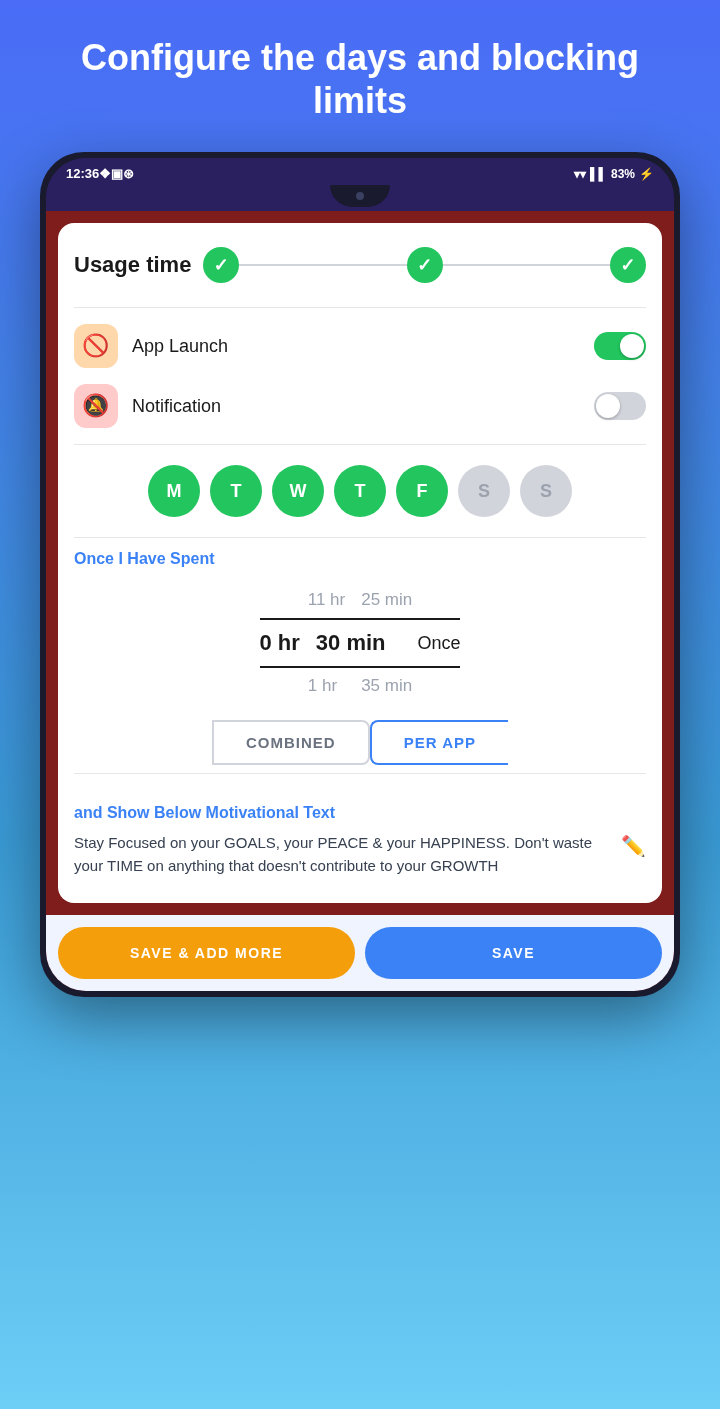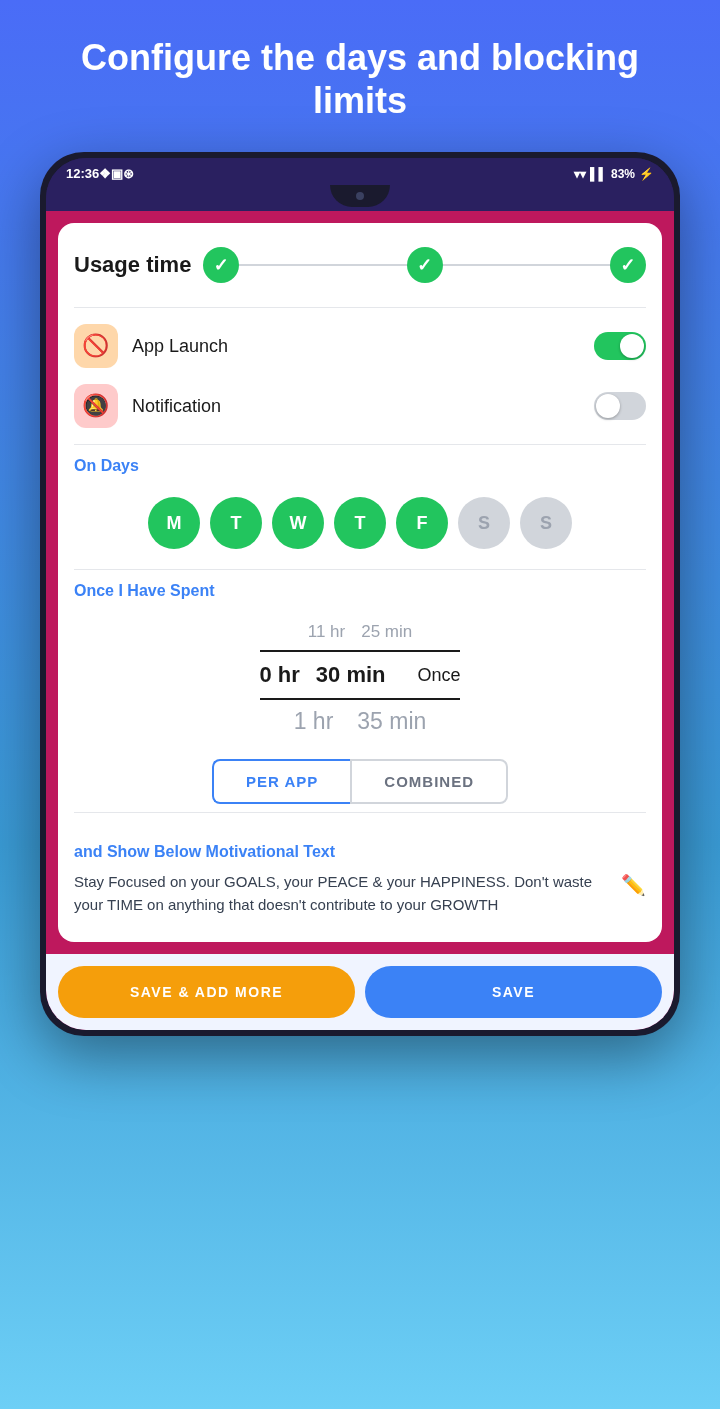--- a/index.html
+++ b/index.html
@@ -84,21 +84,21 @@
 
     .camera-dot {
       width: 8px;
       height: 8px;
       background: #3a4060;
       border-radius: 50%;
     }
 
     
     .screen {
-      background: #be185d;
+      background: #7f1d1d;
       border-radius: 0 0 36px 36px;
       overflow: hidden;
     }
 
     .content {
       background: white;
       margin: 12px;
       border-radius: 16px;
       padding: 16px;
     }
@@ -434,21 +434,20 @@
             <div class="block-icon block-icon-red">🔕</div>
             <span class="block-item-name">Notification</span>
           </div>
           <div class="toggle toggle-off">
             <div class="toggle-thumb"></div>
           </div>
         </div>
 
         <div class="divider"></div>
 
-        <div class="section-label">On Days</div>
         <div class="days-row">
           <div class="day-circle day-active">M</div>
           <div class="day-circle day-active">T</div>
           <div class="day-circle day-active">W</div>
           <div class="day-circle day-active">T</div>
           <div class="day-circle day-active">F</div>
           <div class="day-circle day-inactive">S</div>
           <div class="day-circle day-inactive">S</div>
         </div>
 
@@ -469,30 +468,30 @@
             <div style="display:flex; align-items:center; gap:16px;">
               <div style="display:flex; gap:16px; font-size:22px; font-weight:700; color:#1a1a1a; padding: 6px 0;">
                 <span>0 hr</span>
                 <span>30 min</span>
               </div>
               <span class="daily-label">Once</span>
             </div>
 
             <div style="width: 200px; height: 2px; background: #1a1a1a; margin: 2px 0;"></div>
 
-            <div style="display:flex; gap:24px; color:#9ca3af; font-size:23px; padding:4px 0;">
+            <div style="display:flex; gap:24px; color:#9ca3af; font-size:17px; padding:4px 0;">
               <span>1 hr</span>
               <span>35 min</span>
             </div>
           </div>
         </div>
 
         <div class="tab-row">
+          <button class="tab-btn tab-btn-right">COMBINED</button>
           <button class="tab-btn tab-btn-left">PER APP</button>
-          <button class="tab-btn tab-btn-right">COMBINED</button>
         </div>
 
         <div class="divider"></div>
 
         <div class="motiv-section">
           <div class="section-label">and Show Below Motivational Text</div>
           <div class="motiv-row">
             <p class="motiv-text">Stay Focused on your GOALS, your PEACE &amp; your HAPPINESS. Don't waste your TIME on anything that doesn't contribute to your GROWTH</p>
             <span class="edit-icon">✏️</span>
           </div>

